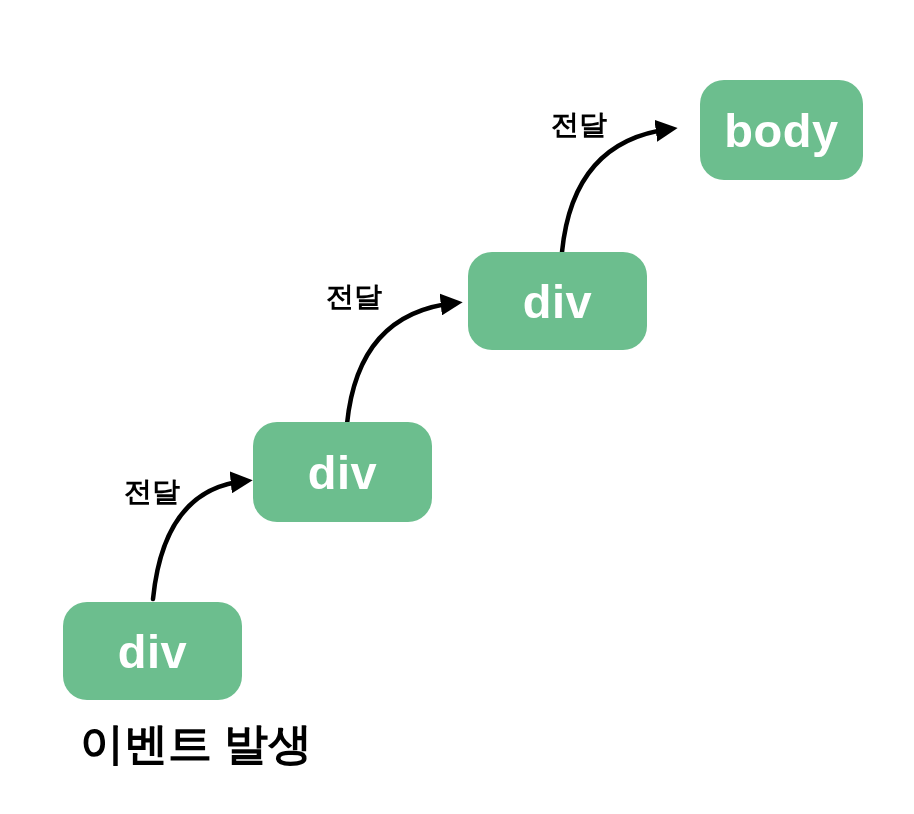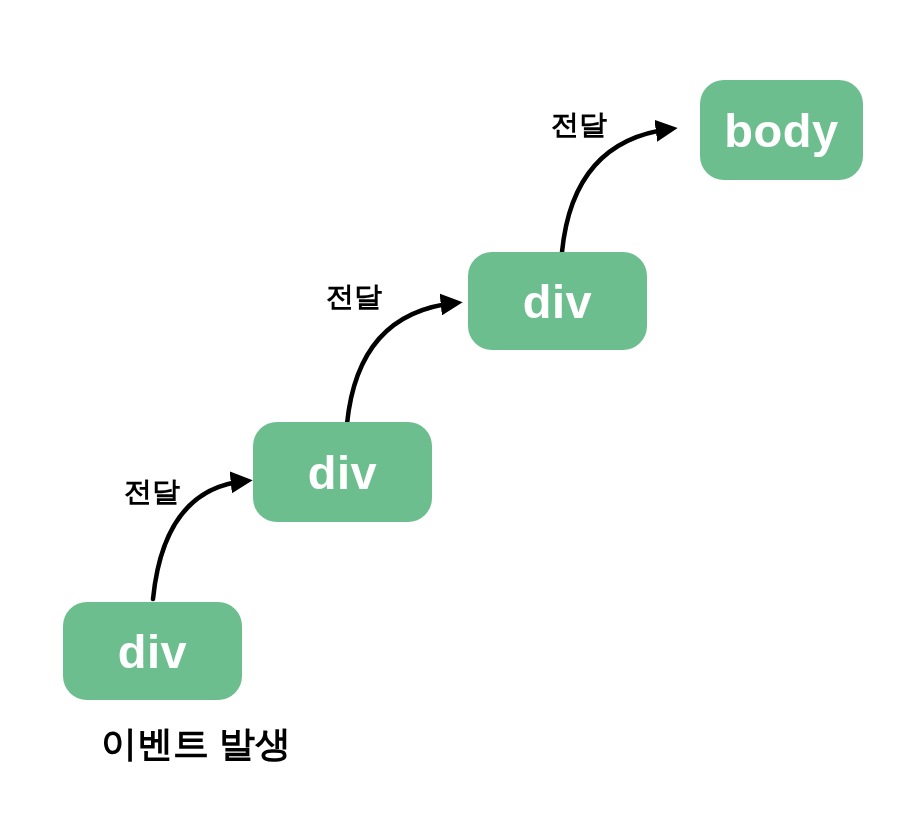--- a/index.html
+++ b/index.html
@@ -38,21 +38,21 @@
   .n4{left:683px;top:80px;width:163px;height:100px;margin-left:17px;}
   .edge-label{
     position:absolute;transform:translate(-50%,-50%);
     color:var(--label-text);font-size:28px;font-weight:700;white-space:nowrap;
   }
   .l1{left:152px;top:492px;}
   .l2{left:354px;top:297px;}
   .l3{left:579px;top:125px;}
   .caption{
     position:absolute;left:196px;top:744px;transform:translate(-50%,-50%);
-    color:var(--label-text);font-size:36px;font-weight:700;white-space:nowrap;
+    color:var(--label-text);font-size:44px;font-weight:700;white-space:nowrap;
   }
 </style>
 </head>
 <body>
 
 <div class="stage">
 
   <svg class="arrows" width="914" height="814" viewBox="0 0 914 814" aria-hidden="true">
     <defs>
       <marker id="ah" viewBox="0 0 10 10" refX="6.5" refY="5" markerWidth="22" markerHeight="22" markerUnits="userSpaceOnUse" orient="auto">

